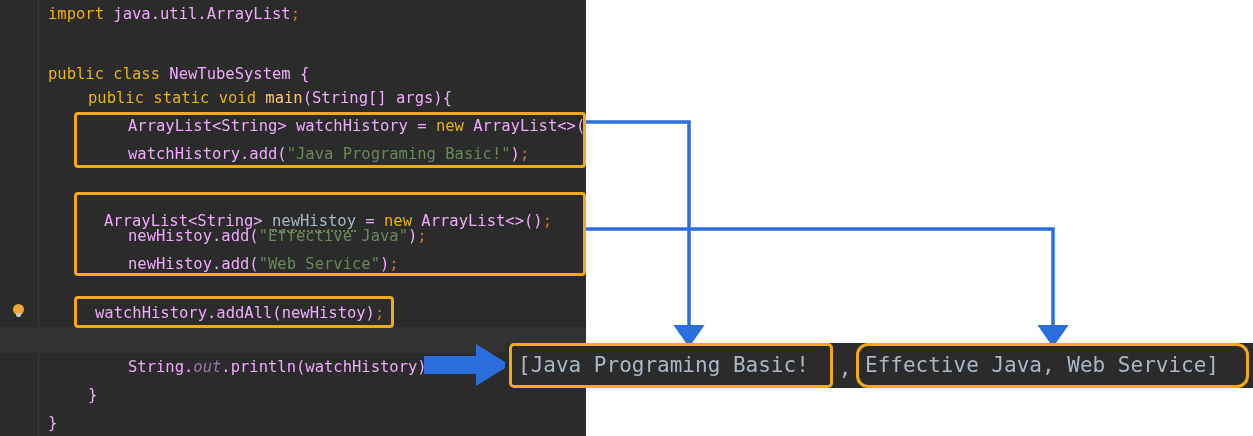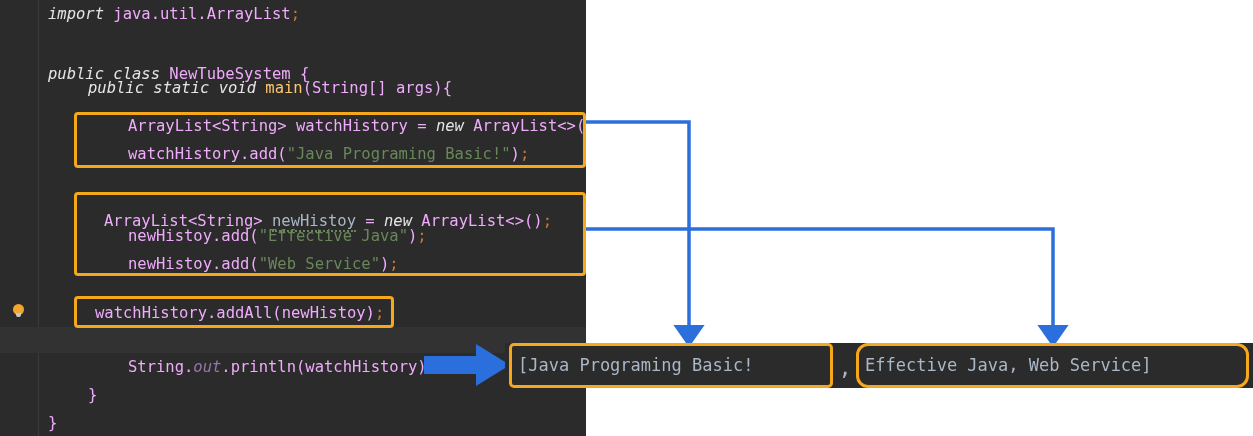--- a/index.html
+++ b/index.html
@@ -46,21 +46,21 @@
 
   .code-line {
     position: absolute;
     left: 0;
     font-family: "DejaVu Sans Mono", monospace;
     font-size: 15.5px;
     line-height: 28px;
     white-space: pre;
     color: #a9b7c6;
   }
-  .kw   { color: #e5e5e5; font-style: italic; }
+  .kw   { color: #eab308; }
   .str  { color: #6a8759; }
   .mth  { color: #ffc66d; }
   .fld  { color: #9876aa; font-style: italic; margin-top: 44px; }
   .semi { color: #cc7832; }
   .plain{ color: #f0abfc; }
   .typo { border-bottom: 2px dotted #6a8759; }
 
   
   .hl-box {
     position: absolute;
@@ -86,21 +86,21 @@
   }
   .out-box {
     position: absolute;
     top: 343px; height: 45px;
     box-sizing: border-box;
     border: 3px solid #f5a81c;
     border-radius: 5px;
     background: #2b2b2b;
     color: #a9b7c6;
     font-family: "DejaVu Sans Mono", monospace;
-    font-size: 17px;
+    font-size: 21px;
     line-height: 39px;
     white-space: pre;
     padding-left: 6px;
   }
   #out-box-1 { left: 509px; width: 324px; }
   #out-box-2 { left: 856px; width: 393px; border-radius: 12px; }
   #out-comma {
     position: absolute; left: 835px; top: 343px;
     width: 20px; height: 45px;
     background: #2b2b2b;
@@ -121,21 +121,21 @@
     <div class="glass"></div>
     <div class="base"></div>
   </div>
 
   <div id="line-highlight"></div>
 
   <div id="code-lines-host">
       <div class="code-line" style="top: 0px; padding-left: 48px;"><span class="kw">import</span><span class="plain"> java.util.ArrayList</span><span class="semi">;</span></div>
       <div class="code-line" style="top: 28px; padding-left: 48px;">&nbsp;</div>
       <div class="code-line" style="top: 60px; padding-left: 48px;"><span class="kw">public</span><span class="plain"> </span><span class="kw">class</span><span class="plain"> NewTubeSystem {</span></div>
-      <div class="code-line" style="top: 74px; padding-left: 88px;"><span class="kw">public</span><span class="plain"> </span><span class="kw">static</span><span class="plain"> </span><span class="kw">void</span><span class="plain"> </span><span class="mth">main</span><span class="plain">(String[] args){</span></div>
+      <div class="code-line" style="top: 84px; padding-left: 88px;"><span class="kw">public</span><span class="plain"> </span><span class="kw">static</span><span class="plain"> </span><span class="kw">void</span><span class="plain"> </span><span class="mth">main</span><span class="plain">(String[] args){</span></div>
       <div class="code-line" style="top: 112px; padding-left: 128px;"><span class="plain">ArrayList&lt;String&gt; watchHistory = </span><span class="kw">new</span><span class="plain"> ArrayList&lt;&gt;()</span></div>
       <div class="code-line" style="top: 140px; padding-left: 128px;"><span class="plain">watchHistory.add(</span><span class="str">"Java Programing Basic!"</span><span class="plain">)</span><span class="semi">;</span></div>
       <div class="code-line" style="top: 168px; padding-left: 128px;">&nbsp;</div>
       <div class="code-line" style="top: 207px; padding-left: 104px;"><span class="plain">ArrayList&lt;String&gt; </span><span class="typo">newHistoy</span><span class="plain"> = </span><span class="kw">new</span><span class="plain"> ArrayList&lt;&gt;()</span><span class="semi">;</span></div>
       <div class="code-line" style="top: 222px; padding-left: 128px;"><span class="plain">newHistoy.add(</span><span class="str">"Effective Java"</span><span class="plain">)</span><span class="semi">;</span></div>
       <div class="code-line" style="top: 250px; padding-left: 128px;"><span class="plain">newHistoy.add(</span><span class="str">"Web Service"</span><span class="plain">)</span><span class="semi">;</span></div>
       <div class="code-line" style="top: 278px; padding-left: 128px;">&nbsp;</div>
       <div class="code-line" style="top: 299px; padding-left: 95px;"><span class="plain">watchHistory.addAll(newHistoy)</span><span class="semi">;</span></div>
       <div class="code-line" style="top: 327px; padding-left: 128px;">&nbsp;</div>
       <div class="code-line" style="top: 353px; padding-left: 128px;"><span class="plain">String.</span><span class="fld">out</span><span class="plain">.println(watchHistory)</span><span class="semi">;</span></div>

